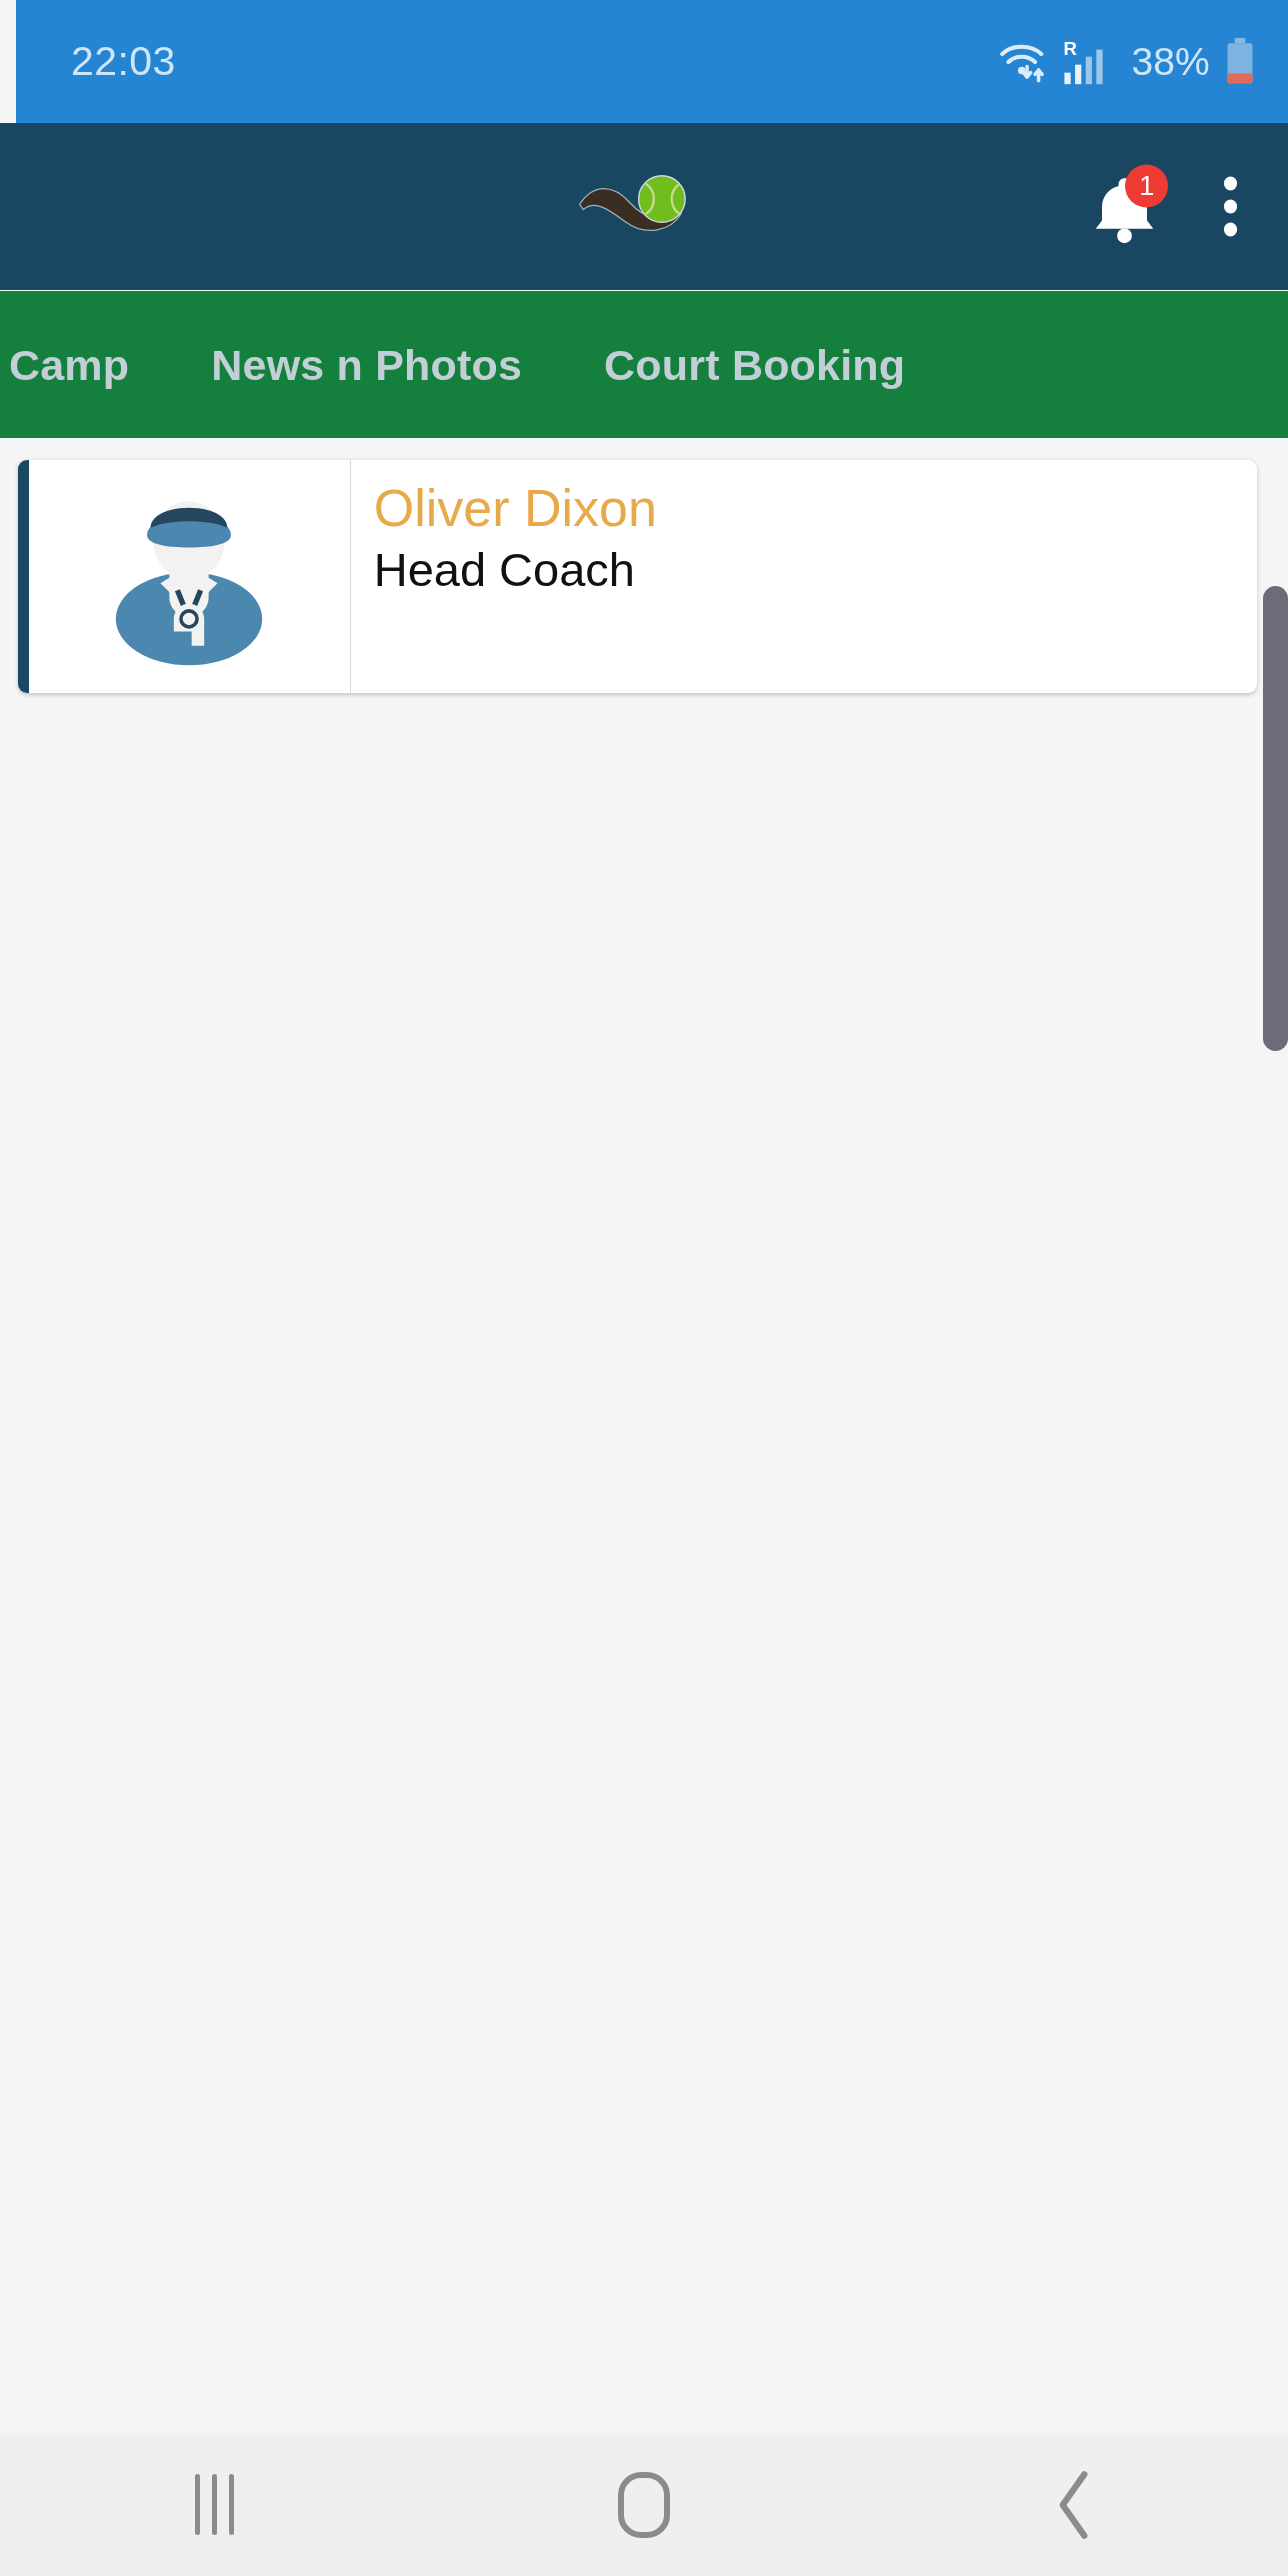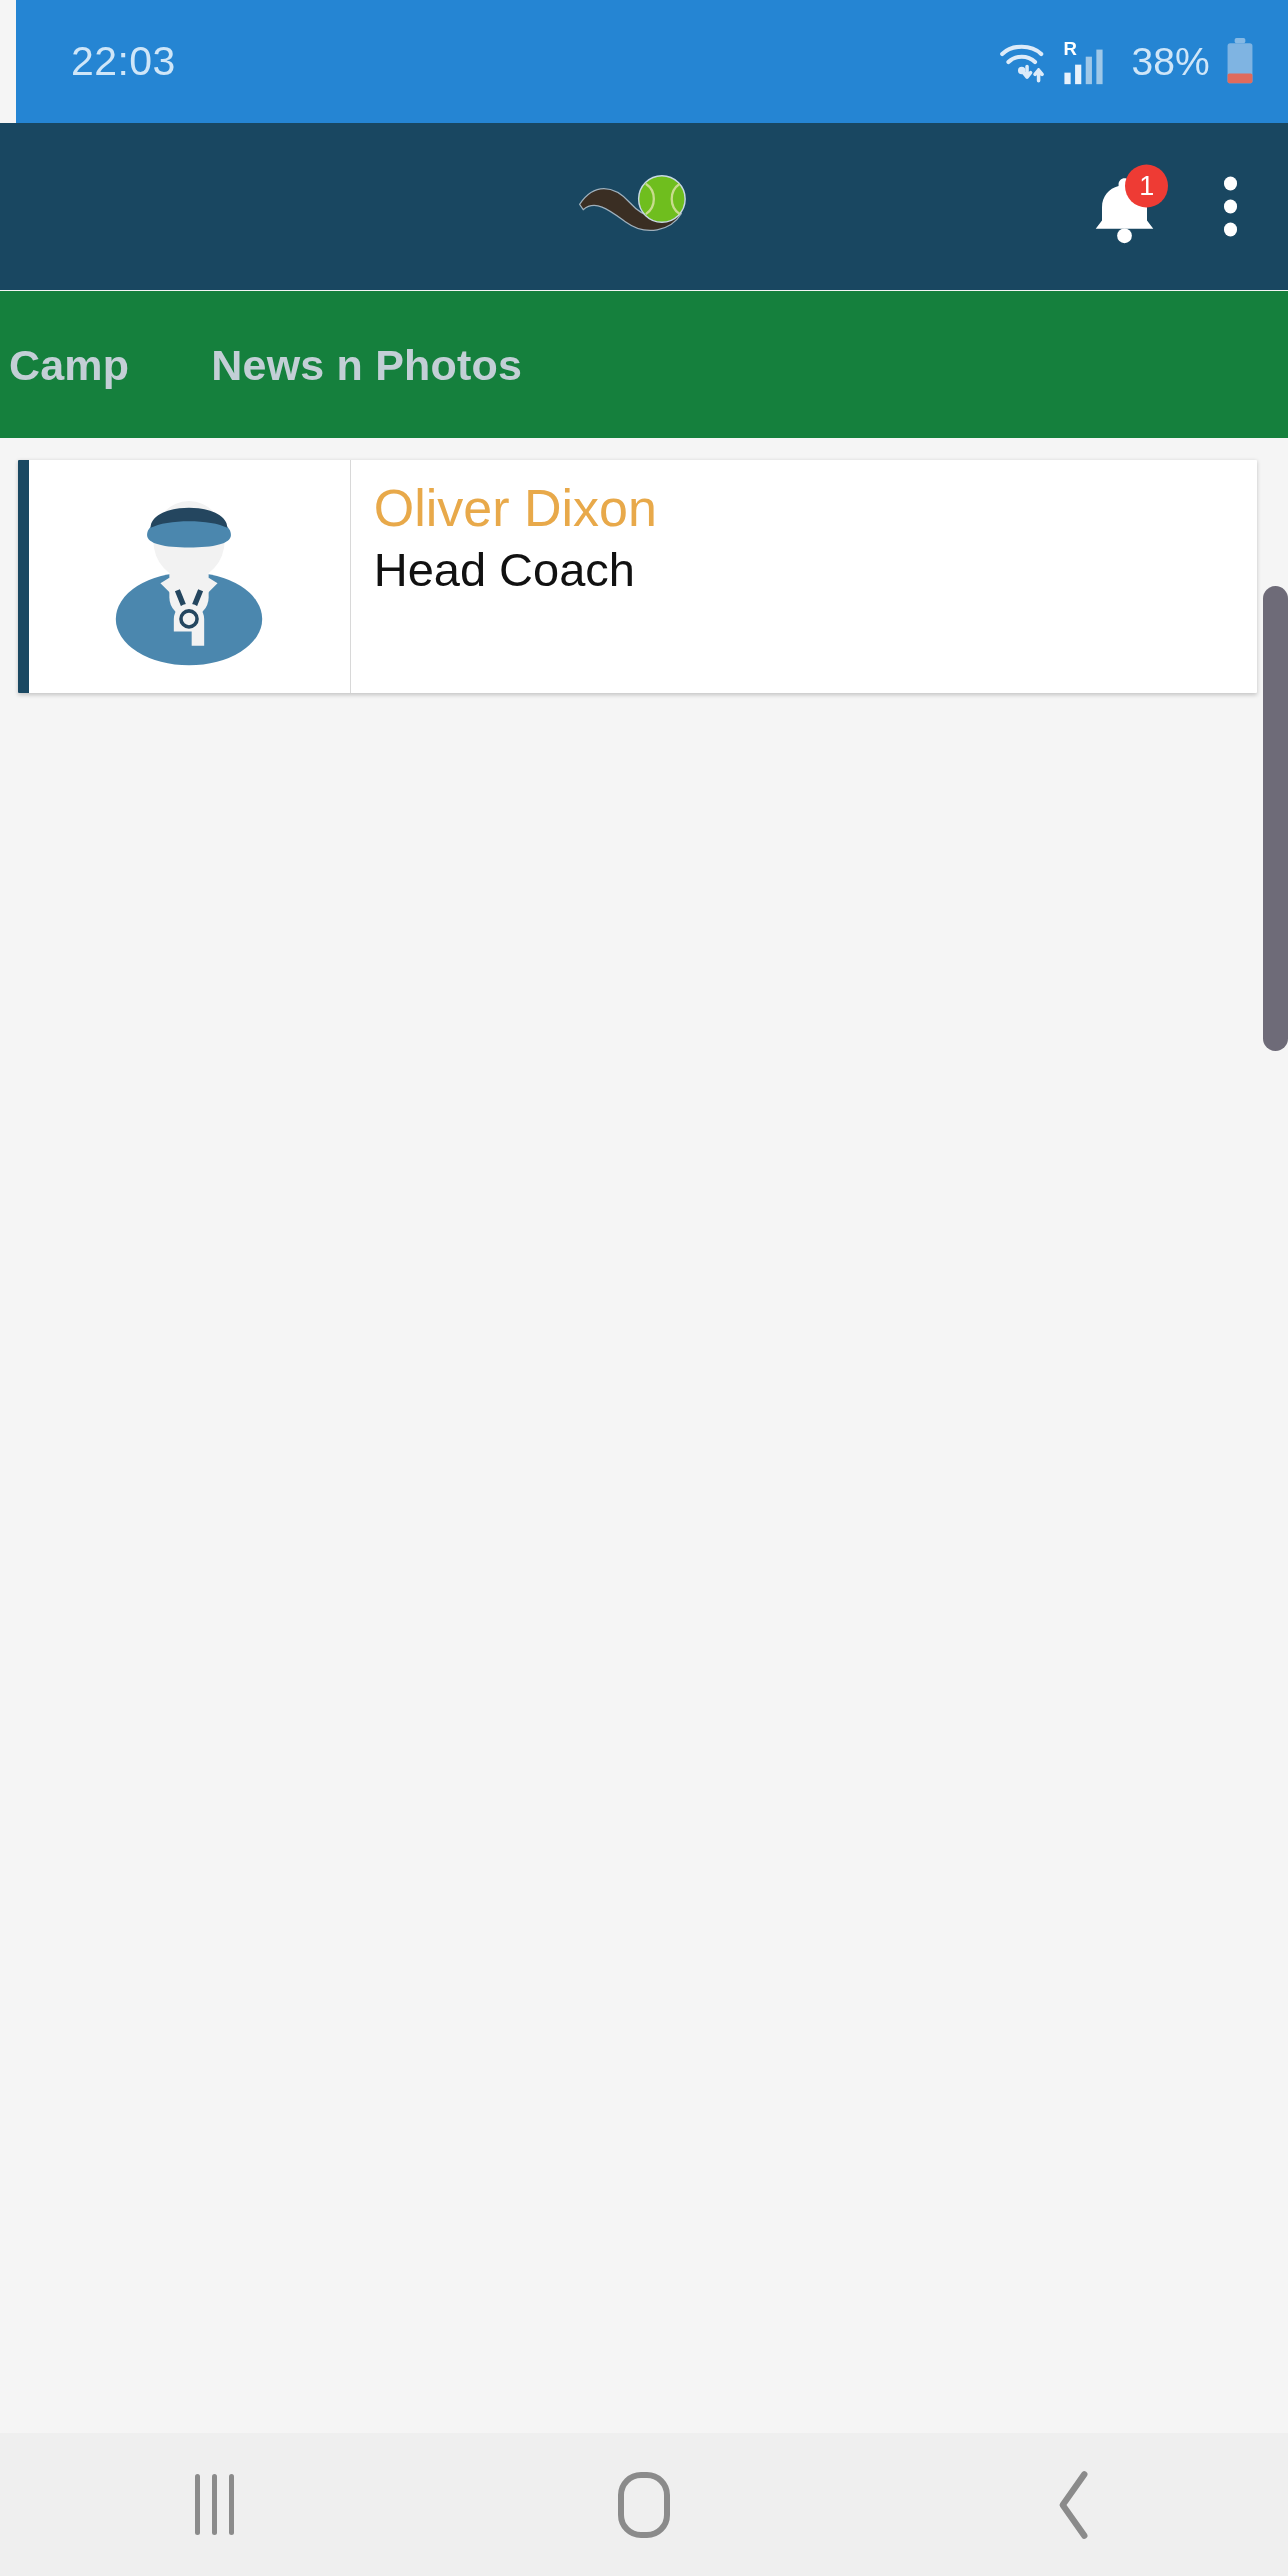--- a/index.html
+++ b/index.html
@@ -85,21 +85,21 @@
 
   
   #content {
     position: absolute; left: 0; top: 438px; width: 1288px; height: 1995px;
     background: #F5F5F5;
   }
   #coach-card {
     position: absolute; left: 18px; top: 22.4px;
     width: 1239px; height: 233px;
     background: #FFFFFF;
-    border-radius: 1px;
+    border-radius: 9px;
     box-shadow: 0 1.8px 4.5px rgba(0,0,0,0.20);
     display: flex; align-items: stretch;
     overflow: hidden;
   }
   #coach-card-accent {
     width: 10.7px; background: #1A4862; flex: 0 0 10.7px;
   }
   #coach-avatar-cell {
     width: 322px; flex: 0 0 322px;
     display: flex; align-items: center; justify-content: center;
@@ -206,20 +206,21 @@
         <i></i>
         <i></i>
         <i></i>
       </div>
     </div>
   </div>
 
   <div id="tab-strip">
     <div class="tab" id="tab-camp">Camp</div>
     <div class="tab">News n Photos</div>
+    <div class="tab">Court Booking</div>
   </div>
 
   <div id="content">
 
     <div id="coach-card">
       <div id="coach-card-accent"></div>
 
       <div id="coach-avatar-cell">
         <svg id="coach-avatar" viewBox="0 0 210 205">
 

